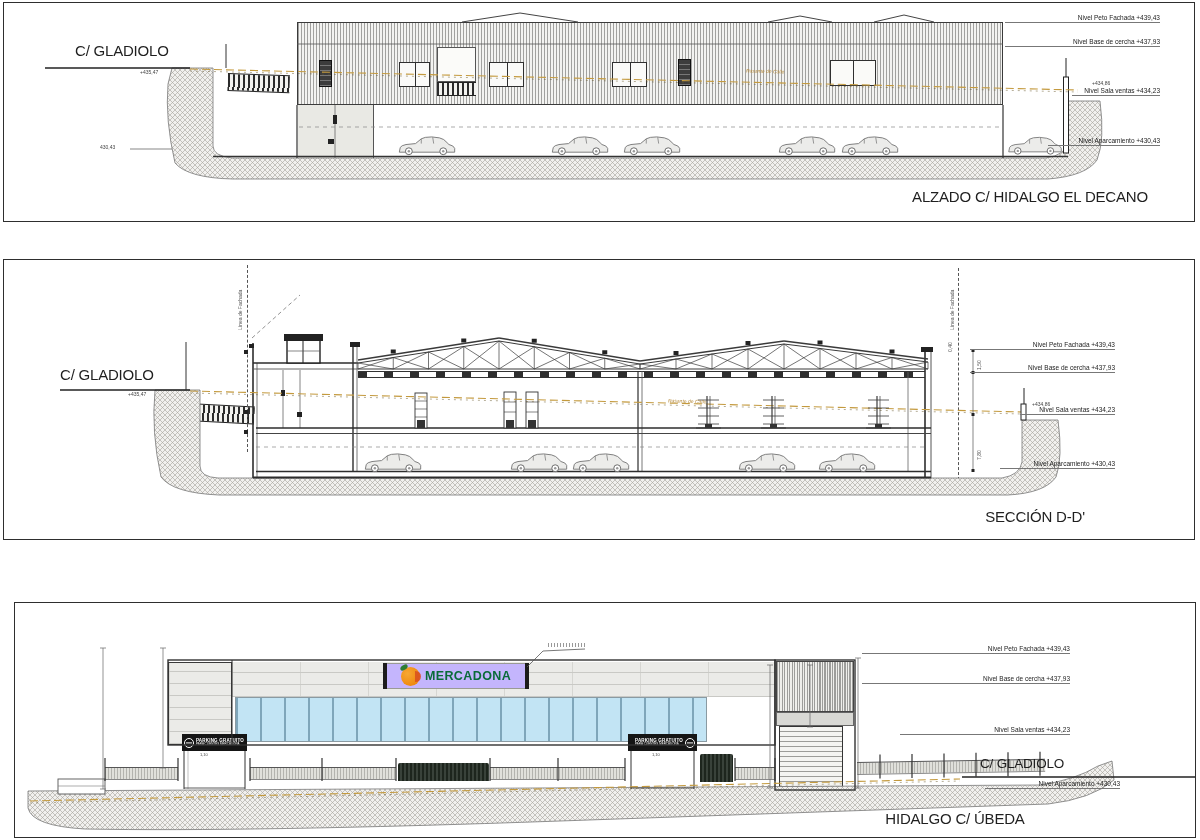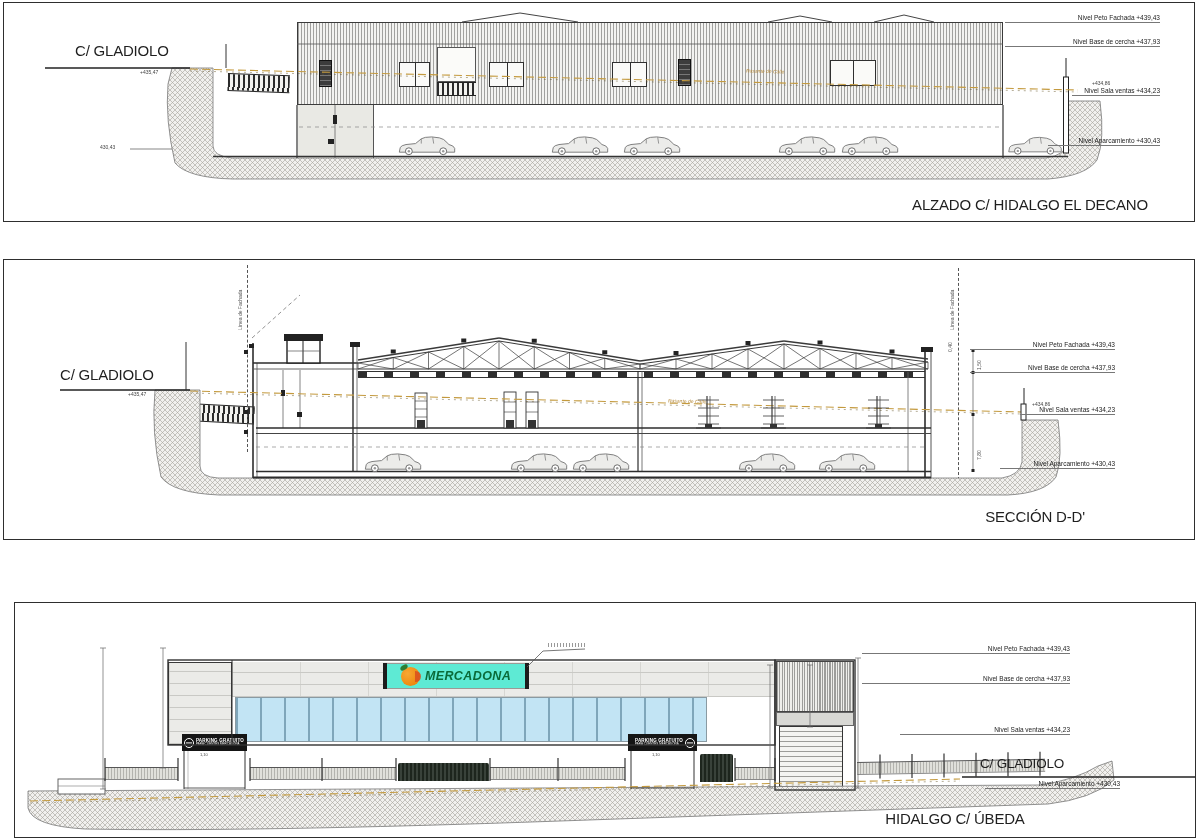--- a/index.html
+++ b/index.html
@@ -35,21 +35,21 @@
   .darkwin{background:#3c3c3c;border:1px solid #111;background-image:repeating-linear-gradient(0deg,#777 0 1px,transparent 1px 5px);}
   .whitepanel{background:#fbfbf9;border:1px solid #555;}
   
   .sign{background:#151515;color:#fff;display:flex;align-items:center;gap:2px;padding:1px 2px;}
   .sign .ic{width:8px;height:8px;border:1.2px solid #fff;border-radius:50%;position:relative;flex:0 0 auto;}
   .sign .ic::after{content:"";position:absolute;left:1px;right:1px;top:50%;height:1.2px;background:#fff;transform:translateY(-50%);}
   .sign .tx{display:flex;flex-direction:column;line-height:1.15;}
   .sign .l1{font-size:4.5px;font-weight:bold;letter-spacing:.2px;white-space:nowrap;}
   .sign .l2{font-size:3px;white-space:nowrap;}
   
-  .logo{background:#5eead4;border:1px solid #9a9a96;display:flex;align-items:center;justify-content:center;gap:5px;font-style:italic;}
+  .logo{background:#c4b5fd;border:1px solid #9a9a96;display:flex;align-items:center;justify-content:center;gap:5px;}
   .logo .endcap{position:absolute;top:-1px;bottom:-1px;width:4px;background:#1c1c1c;}
   .fruit{width:19px;height:19px;border-radius:50%;background:radial-gradient(circle at 35% 35%,#f7a833,#ef8a10 70%);position:relative;flex:0 0 auto;}
   .fruit::before{content:"";position:absolute;width:8px;height:5px;background:#2e7d33;border-radius:60% 40% 60% 40%;left:-1px;top:-2px;transform:rotate(-25deg);}
   .fruit::after{content:"";position:absolute;width:6px;height:11px;border-radius:0 6px 6px 0;background:#d94f1e;right:-1px;top:4px;opacity:.85;}
   .brand{font-size:12.5px;font-weight:bold;color:#0a6b39;letter-spacing:.4px;white-space:nowrap;}
   .callout{background:repeating-linear-gradient(90deg,#999 0 1px,transparent 1px 3px);}
 </style>
 </head>
 <body>
 
@@ -387,21 +387,21 @@
 
   <div class="abs txt street" style="left:75px;top:42px;">C/ GLADIOLO</div>
   <div class="abs txt tiny" style="left:140px;top:70px;">+435,47</div>
   <div class="abs txt tiny" style="left:100px;top:145px;">430,43</div>
   <div class="abs txt rasante" style="left:746px;top:68px;transform:rotate(1.5deg);">Rasante de Calle</div>
   <div class="abs txt lvl" style="left:1005px;top:14px;width:155px;">Nivel Peto Fachada +439,43</div>
   <div class="abs txt lvl" style="left:1005px;top:38px;width:155px;">Nivel Base de cercha +437,93</div>
   <div class="abs txt tiny" style="left:1092px;top:81px;">+434,86</div>
   <div class="abs txt lvl" style="left:1072px;top:87px;width:88px;">Nivel Sala ventas +434,23</div>
   <div class="abs txt lvl" style="left:1048px;top:137px;width:112px;">Nivel Aparcamiento +430,43</div>
-  <div class="abs txt ttl" style="left:870px;top:196px;width:320px;">ALZADO C/ HIDALGO EL DECANO</div>
+  <div class="abs txt ttl" style="left:870px;top:188px;width:320px;">ALZADO C/ HIDALGO EL DECANO</div>
 
   <div class="abs txt street" style="left:60px;top:366px;">C/ GLADIOLO</div>
   <div class="abs txt tiny" style="left:128px;top:392px;">+435,47</div>
   <div class="abs txt rot" style="left:238px;top:330px;">Línea de Fachada</div>
   <div class="abs txt rot" style="left:950px;top:330px;">Línea de Fachada</div>
   <div class="abs txt rasante" style="left:668px;top:398px;transform:rotate(1.7deg);">Rasante de Calle</div>
   <div class="abs txt rot" style="left:948px;top:352px;">0,40</div>
   <div class="abs txt rot" style="left:977px;top:370px;">1,50</div>
   <div class="abs txt rot" style="left:977px;top:460px;">7,80</div>
   <div class="abs txt lvl" style="left:970px;top:341px;width:145px;">Nivel Peto Fachada +439,43</div>

